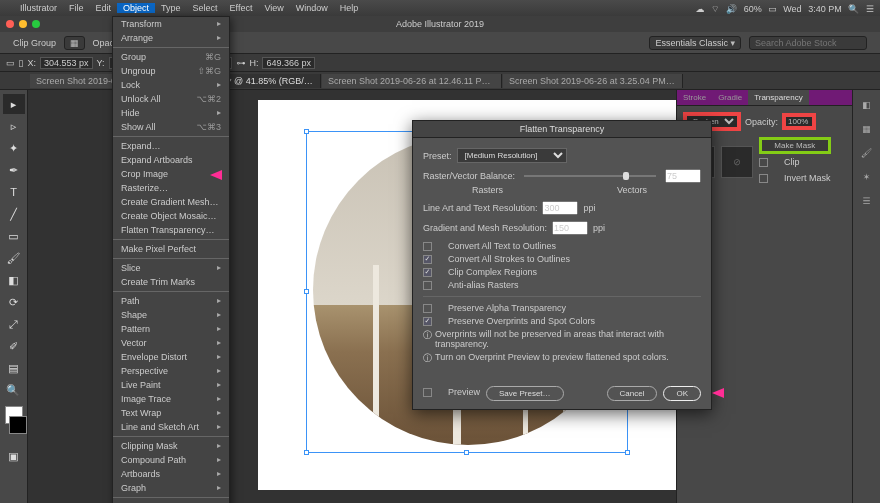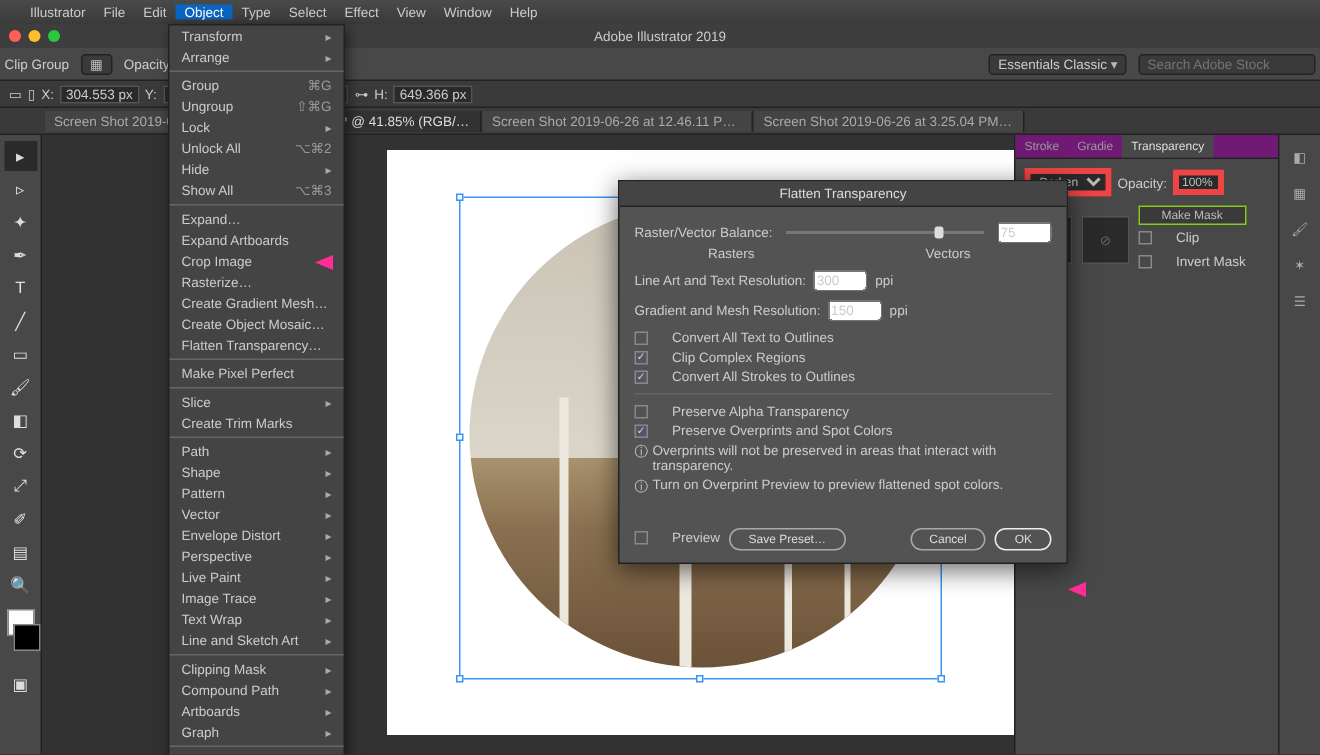--- a/index.html
+++ b/index.html
@@ -7,21 +7,21 @@
 .menubar{height:16px;background:linear-gradient(#4a4a4a,#3a3a3a);display:flex;align-items:center;padding:0 6px;color:#eee}
 .menubar .apple{margin-right:8px}
 .menubar .mi{padding:0 6px;cursor:default}
 .menubar .mi.sel{background:#0a65c2;color:#fff}
 .menubar .spacer{flex:1}
 .menubar .status span{margin-left:4px}
 .titlebar{height:16px;background:#3e3e3e;display:flex;align-items:center;justify-content:center;color:#b8b8b8;position:relative}
 .traffic{position:absolute;left:6px;display:flex;gap:5px}
 .traffic b{width:8px;height:8px;border-radius:50%;display:block}
 .tl-r{background:#ff5f56}.tl-y{background:#ffbd2e}.tl-g{background:#27c93f}
-.controlbar{height:22px;background:#484848;border-bottom:1px solid #222;display:flex;align-items:center;padding:0 3px;gap:8px}
+.controlbar{height:22px;background:#484848;border-bottom:1px solid #222;display:flex;align-items:center;padding:0 13px;gap:8px}
 .controlbar .seg{background:#3a3a3a;border:1px solid #222;border-radius:3px;padding:1px 5px;color:#bbb}
 .propbar{height:18px;background:#3a3a3a;border-bottom:1px solid #222;display:flex;align-items:center;padding:0 6px;gap:4px;color:#aaa;font-size:8px}
 .propbar .fld{background:#2a2a2a;border:1px solid #555;padding:0 3px;min-width:44px}
 .tabbar{height:18px;background:#3a3a3a;display:flex;align-items:center;padding-left:30px;gap:1px;font-size:8px;border-bottom:1px solid #222}
 .tabbar .tab{background:#444;padding:2px 6px;color:#aaa;border-right:1px solid #222;white-space:nowrap;overflow:hidden;max-width:180px;text-overflow:ellipsis}
 .tabbar .tab.active{background:#323232;color:#ddd}
 .main{display:flex;height:413px}
 .toolcol{width:28px;background:#484848;border-right:1px solid #222;display:flex;flex-direction:column;align-items:center;padding-top:4px;gap:2px}
 .toolcol .t{width:22px;height:20px;display:flex;align-items:center;justify-content:center;color:#ddd;font-size:11px}
 .toolcol .t.sel{background:#2a2a2a}
@@ -36,24 +36,24 @@
 .rightstrip .ri{width:18px;height:18px;display:flex;align-items:center;justify-content:center;color:#aaa}
 .panels{width:176px;background:#484848;border-left:1px solid #222}
 .panel-tabs{display:flex;background:#701a75;border-bottom:1px solid #222}
 .panel-tabs .pt{padding:3px 6px;color:#999;font-size:8px}
 .panel-tabs .pt.active{background:#484848;color:#ddd}
 .panel-body{padding:6px;font-size:8px;color:#bbb}
 .panel-body .row{display:flex;align-items:center;gap:4px;margin-bottom:4px}
 .panel-body select,.panel-body input{background:#2a2a2a;border:4px solid #ef4444;color:#bbb;font-size:8px;padding:0 2px}
 .thumbs{display:flex;gap:6px;align-items:center;margin-top:6px}
 .thumb{width:32px;height:32px;background:#2a2a2a;border:1px solid #555;display:flex;align-items:center;justify-content:center}
-.btn-sm{background:#3a3a3a;border:1px solid #84cc16;padding:1px 5px;color:#bbb;font-size:8px}
+.btn-sm{background:#3a3a3a;border:3px solid #84cc16;padding:1px 5px;color:#bbb;font-size:8px}
 
 .objmenu{position:absolute;left:112px;top:16px;width:118px;background:#444;border:1px solid #222;box-shadow:2px 2px 8px rgba(0,0,0,.5);z-index:50}
-.objmenu .mrow{padding:2px 8px;color:#ddd;display:flex;justify-content:space-between;align-items:center;font-size:9px}
+.objmenu .mrow{padding:2px 8px;color:#ddd;display:flex;justify-content:space-between;align-items:flex-start;font-size:9px}
 .objmenu .mrow.dis{color:#777}
 .objmenu .sep{height:1px;background:#666;margin:2px 0}
 .objmenu .arr::after{content:"▸";color:#aaa;font-size:8px}
 .pink-arrow{position:absolute;width:0;height:0;border-top:5px solid transparent;border-bottom:5px solid transparent;border-right:12px solid #ff2d95;z-index:200}
 
 .dialog{position:absolute;left:412px;top:120px;width:300px;background:#535353;border:1px solid #222;box-shadow:0 4px 16px rgba(0,0,0,.6);z-index:100}
 .dlg-title{background:#444;text-align:center;padding:3px;color:#ddd;font-size:9px;border-bottom:1px solid #222}
 .dlg-body{padding:10px;font-size:8px;color:#ccc}
 .dlg-body .drow{display:flex;align-items:center;margin-bottom:6px;gap:5px}
 .dlg-body .drow label{flex:0 0 auto}
@@ -81,20 +81,31 @@
   <span class="mi">File</span>
   <span class="mi">Edit</span>
   <span class="mi sel">Object</span>
   <span class="mi">Type</span>
   <span class="mi">Select</span>
   <span class="mi">Effect</span>
   <span class="mi">View</span>
   <span class="mi">Window</span>
   <span class="mi">Help</span>
   <span class="spacer"></span>
+  <span class="status">
+    <span>☁</span>
+    <span>⌔</span>
+    <span>🔊</span>
+    <span>60%</span>
+    <span>▭</span>
+    <span>Wed</span>
+    <span>3:40 PM</span>
+    <span>🔍</span>
+    <span>☰</span>
+  </span>
 </div>
 
 <div class="titlebar">
   <div class="traffic">
       <b class="tl-r"></b>
       <b class="tl-y"></b>
       <b class="tl-g"></b>
     </div>
   <span>Adobe Illustrator 2019</span>
 </div>
@@ -329,20 +340,24 @@
     <div class="mrow arr">
       <span>Collect For Export</span>
     </div>
   </div>
 <div class="pink-arrow" style="left:210px;top:170px"></div>
 
 <div class="dialog">
   <div class="dlg-title">Flatten Transparency</div>
   <div class="dlg-body">
     <div class="drow">
+        <label>Preset:</label>
+      <select class="wide"><option>[Medium Resolution]</option></select>
+      </div>
+    <div class="drow">
         <label>Raster/Vector Balance:</label>
       <div class="slider">
           <div class="knob" style="left:75%"></div>
         </div>
       <input class="num" value="75" style="">
       </div>
     <div class="drow" style="justify-content:center;color:#999;font-size:7px;margin-top:-4px">
       <span style="flex:1;text-align:left;margin-left:49px">Rasters</span>
       <span style="margin-right:54px">Vectors</span>
       </div>
@@ -355,25 +370,29 @@
         <label>Gradient and Mesh Resolution:</label>
       <input class="num" value="150" style="">
       <span>ppi</span>
       </div>
     <div class="chk">
         <span class="box"></span>
         <span>Convert All Text to Outlines</span>
       </div>
     <div class="chk">
         <span class="box on">✓</span>
+        <span>Convert All Strokes to Outlines</span>
+      </div>
+    <div class="chk">
+        <span class="box on">✓</span>
         <span>Clip Complex Regions</span>
       </div>
     <div class="chk">
-        <span class="box on">✓</span>
-        <span>Convert All Strokes to Outlines</span>
+        <span class="box"></span>
+        <span>Anti-alias Rasters</span>
       </div>
     <div class="dlg-divider"></div>
     <div class="chk">
         <span class="box"></span>
         <span>Preserve Alpha Transparency</span>
       </div>
     <div class="chk">
         <span class="box on">✓</span>
         <span>Preserve Overprints and Spot Colors</span>
       </div>

